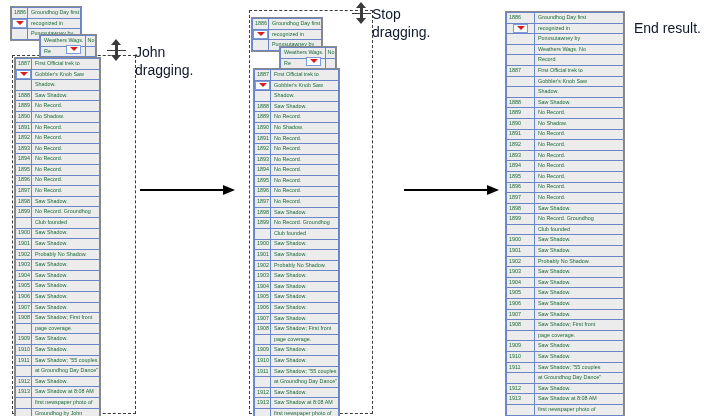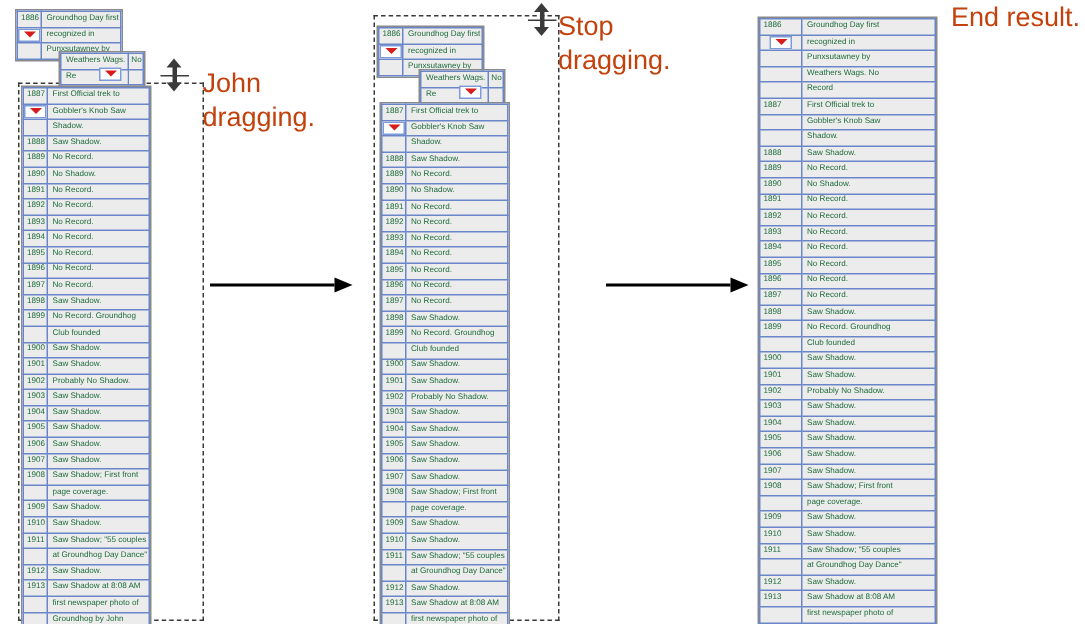--- a/index.html
+++ b/index.html
@@ -81,29 +81,29 @@
   .arrow .head{
     position:absolute;top:0;width:0;height:0;
     border-top:5px solid transparent;
     border-bottom:5px solid transparent;
     border-left:12px solid #000;
   }
 
   
   .caption{
     position:absolute;
-    font-size:18px;
-    color:#c2410c;
+    font-size:14px;
+    color:#0f172a;
     line-height:1.25;
     z-index:8;
     white-space:pre-line;
   }
   #cap-start{left:135px;top:44px;}
   #cap-stop{left:372px;top:6px;}
-  #cap-end{left:634px;top:0;}
+  #cap-end{left:634px;top:20px;}
 
   
   .cursor{position:absolute;z-index:9;width:11px;height:22px;}
   .cursor .bar{position:absolute;left:4px;top:5px;width:3px;height:12px;background:#3b3b3b;}
   .cursor .up,.cursor .dn{position:absolute;left:0;width:0;height:0;
     border-left:5.5px solid transparent;border-right:5.5px solid transparent;}
   .cursor .up{top:0;border-bottom:6px solid #3b3b3b;}
   .cursor .dn{bottom:0;border-top:6px solid #3b3b3b;}
   .cursor .ln{position:absolute;left:-4px;width:19px;height:1px;background:#3b3b3b;}
 </style>

